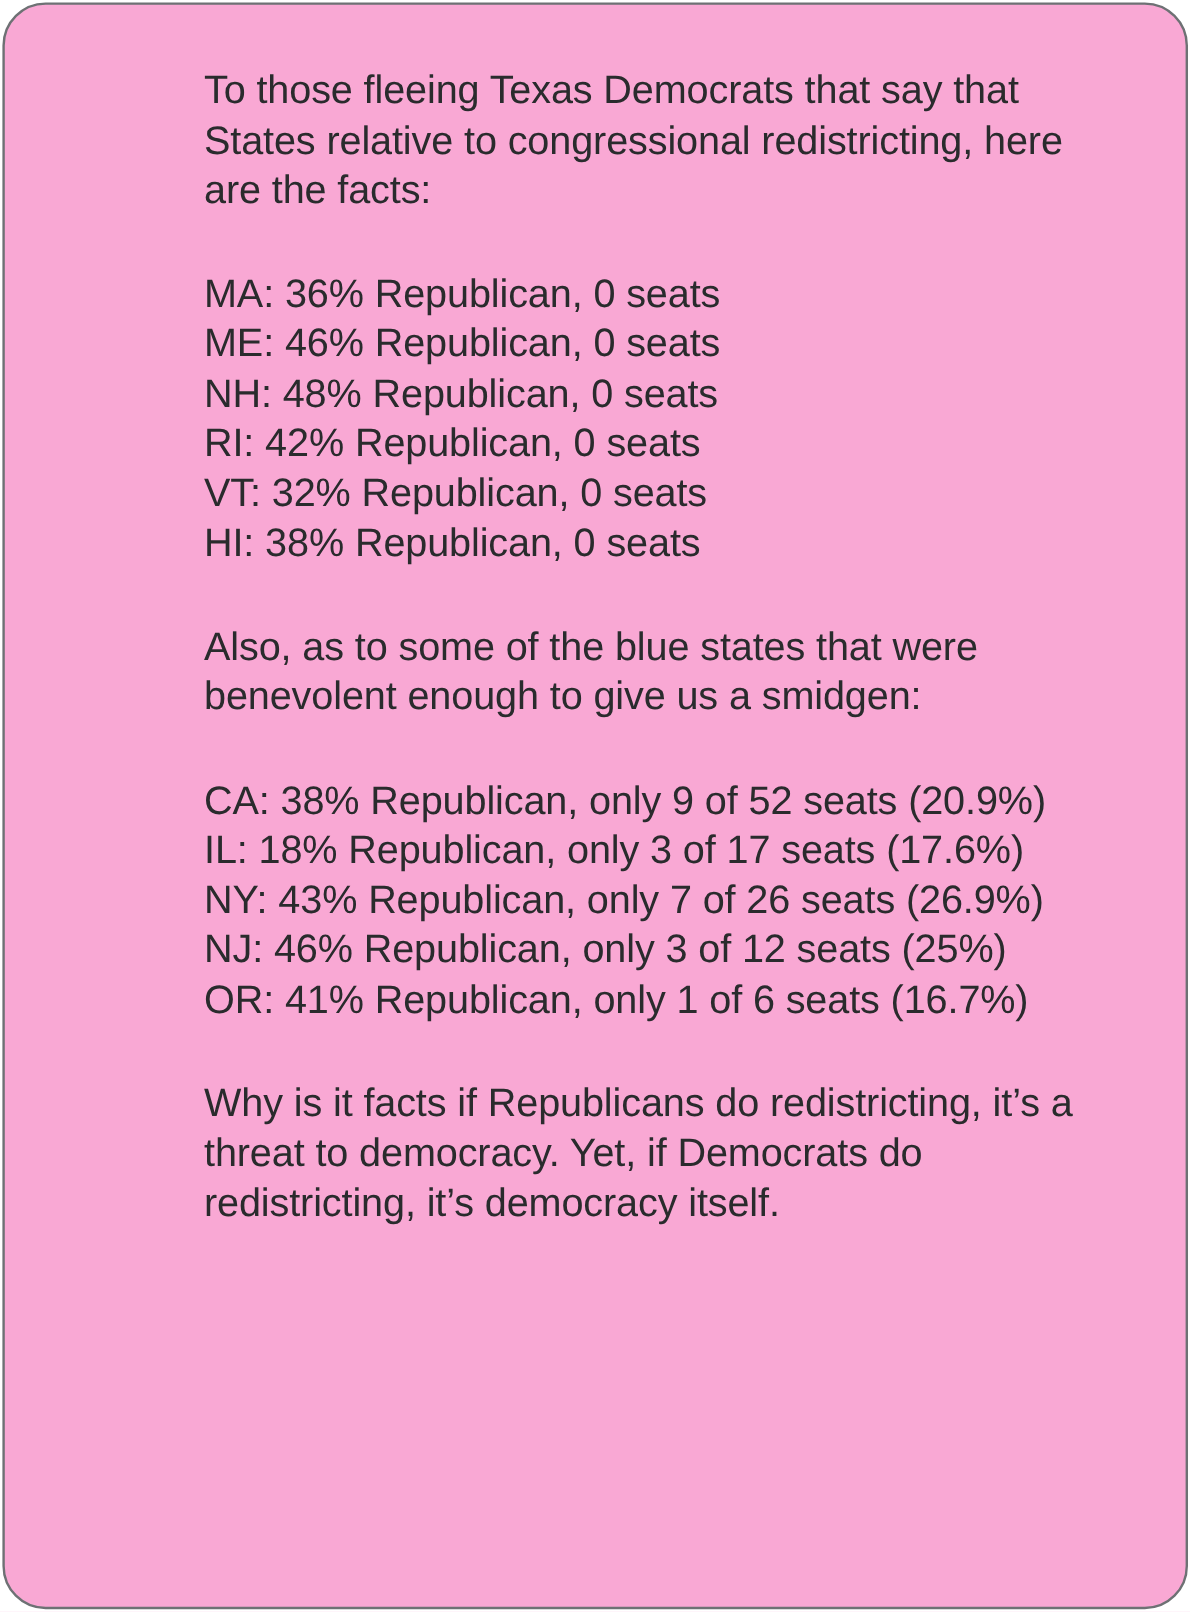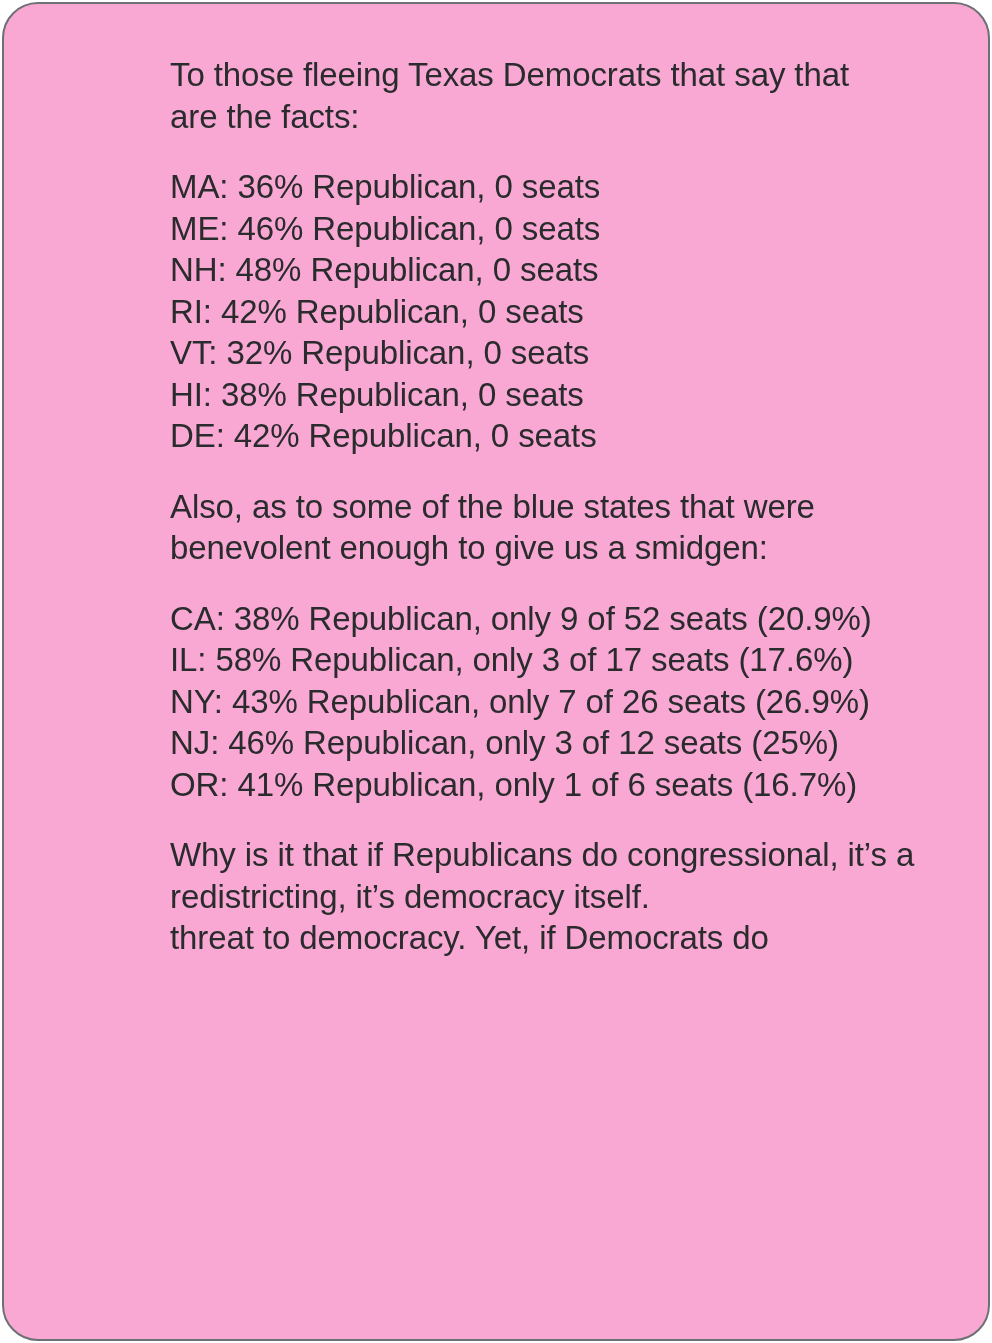--- a/index.html
+++ b/index.html
@@ -44,21 +44,21 @@
     width: 760px;
   }
 
   .para-block {
     margin: 0;
     padding: 0;
   }
 
   
   .para-block + .para-block {
-    margin-top: 29px;
+    margin-top: 45px;
   }
 
   .text-line {
     font-size: 33px;
     line-height: 41.5px;
     color: #2a2b2d;
     letter-spacing: -0.1px;
     white-space: pre;
     font-weight: 400;
   }
@@ -74,47 +74,47 @@
 </style>
 </head>
 <body>
 
 <div id="screenshot">
   <div id="post-card">
     <div id="post-body">
 
       <div class="para-block">
         <div class="text-line">To those fleeing Texas Democrats that say that</div>
+        <div class="text-line">States relative to congressional redistricting, here</div>
         <div class="text-line">are the facts:</div>
       </div>
 
       <div class="para-block">
         <div class="list-line">MA: 36% Republican, 0 seats</div>
         <div class="list-line">ME: 46% Republican, 0 seats</div>
         <div class="list-line">NH: 48% Republican, 0 seats</div>
         <div class="list-line">RI: 42% Republican, 0 seats</div>
         <div class="list-line">VT: 32% Republican, 0 seats</div>
         <div class="list-line">HI: 38% Republican, 0 seats</div>
-        <div class="list-line">DE: 42% Republican, 0 seats</div>
       </div>
 
       <div class="para-block">
         <div class="text-line">Also, as to some of the blue states that were</div>
         <div class="text-line">benevolent enough to give us a smidgen:</div>
       </div>
 
       <div class="para-block">
         <div class="list-line">CA: 38% Republican, only 9 of 52 seats (20.9%)</div>
-        <div class="list-line">IL: 58% Republican, only 3 of 17 seats (17.6%)</div>
+        <div class="list-line">IL: 18% Republican, only 3 of 17 seats (17.6%)</div>
         <div class="list-line">NY: 43% Republican, only 7 of 26 seats (26.9%)</div>
         <div class="list-line">NJ: 46% Republican, only 3 of 12 seats (25%)</div>
         <div class="list-line">OR: 41% Republican, only 1 of 6 seats (16.7%)</div>
       </div>
 
       <div class="para-block">
-        <div class="text-line">Why is it that if Republicans do congressional, it’s a</div>
+        <div class="text-line">Why is it facts if Republicans do redistricting, it’s a</div>
+        <div class="text-line">threat to democracy. Yet, if Democrats do</div>
         <div class="text-line">redistricting, it’s democracy itself.</div>
-        <div class="text-line">threat to democracy. Yet, if Democrats do</div>
       </div>
 
     </div>
   </div>
 </div>
 
 </body></html>

